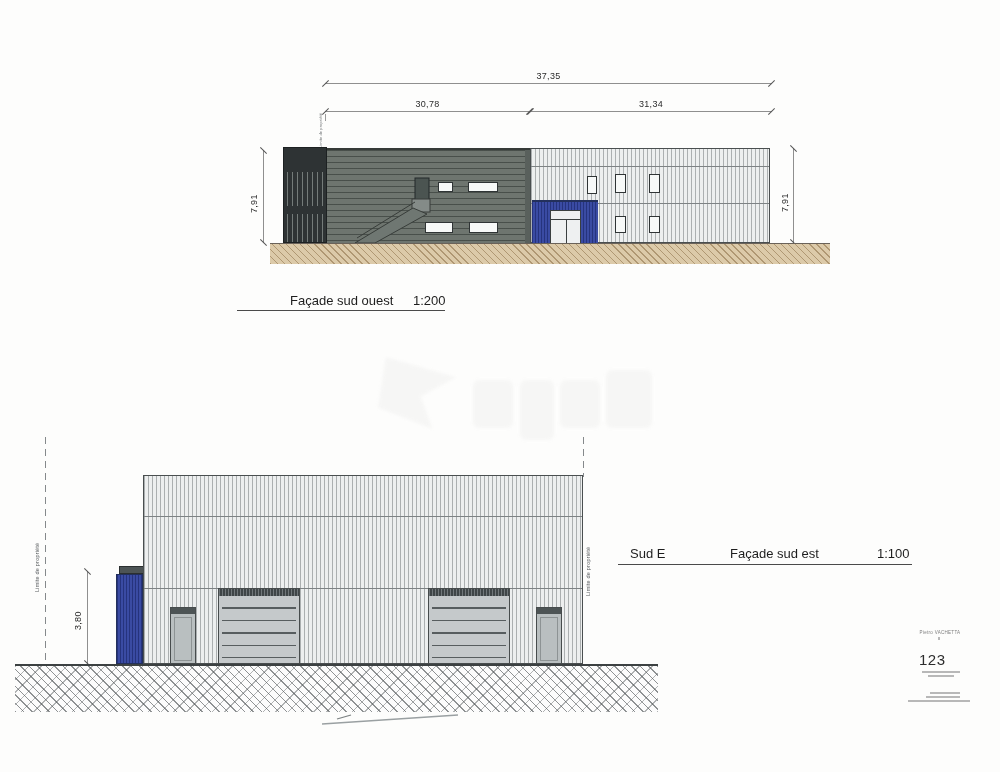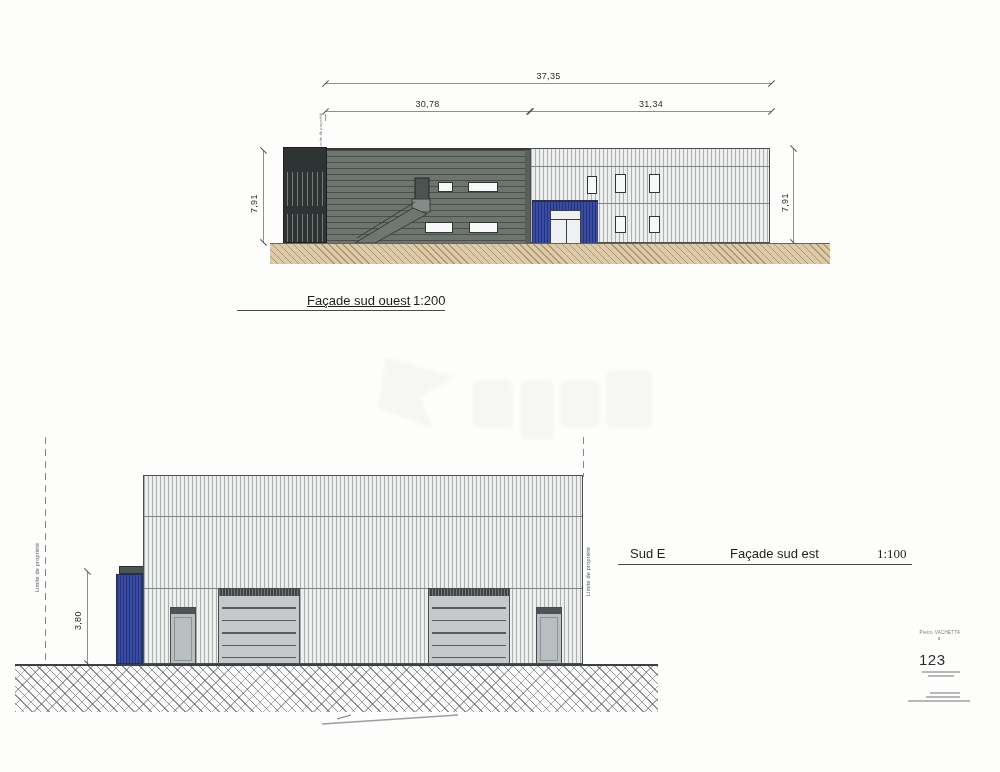--- a/index.html
+++ b/index.html
@@ -121,21 +121,21 @@
     </div>
     <div class="win" style="left:56px;top:27px;width:10px;height:18px;"></div>
     <div class="win" style="left:84px;top:25px;width:11px;height:19px;"></div>
     <div class="win" style="left:118px;top:25px;width:11px;height:19px;"></div>
     <div class="win" style="left:84px;top:67px;width:11px;height:17px;"></div>
     <div class="win" style="left:118px;top:67px;width:11px;height:17px;"></div>
   </div>
 
   <div class="terrain-tan" style="left:270px;top:243px;width:560px;height:20px;"></div>
 
-  <div class="caption" style="left:307px;top:293px;text-decoration:underline;">Façade sud ouest</div>
+  <div class="caption" style="left:290px;top:293px;">Façade sud ouest</div>
   <div class="caption" style="left:413px;top:293px;">1:200</div>
   <div class="cap-underline" style="left:237px;top:310px;width:208px;"></div>
 
   <div class="dash-v" style="left:45px;top:437px;height:227px;"></div>
   <div class="boundary-label" style="left:34px;top:528px;height:64px;">Limite de propriété</div>
 
   <div class="dim-v" style="left:87px;top:571px;height:93px;"></div>
   <div class="dim-label-v" style="left:73px;top:598px;height:32px;">3,80</div>
 
   <div class="dash-v" style="left:583px;top:437px;height:40px;"></div>
@@ -168,21 +168,21 @@
 
   <div class="ground-hatch" style="left:15px;top:664px;width:643px;height:46px;"></div>
 
   <svg class="abs" style="left:315px;top:710px;" width="160" height="20">
     <line x1="7" y1="14" x2="143" y2="5" stroke="#9aa0a2" stroke-width="1.6"></line>
     <line x1="22" y1="9" x2="36" y2="5" stroke="#7b8082" stroke-width="1.2"></line>
   </svg>
 
   <div class="caption" style="left:630px;top:546px;">Sud E</div>
   <div class="caption" style="left:730px;top:546px;">Façade sud est</div>
-  <div class="caption" style="left:877px;top:546px;font-family:Liberation Serif, serif;">1:100</div>
+  <div class="caption" style="left:877px;top:546px;">1:100</div>
   <div class="cap-underline" style="left:618px;top:564px;width:294px;"></div>
 
   <div class="tb-author" style="left:900px;top:630px;width:80px;">Pietro VACHETTA</div>
   <div class="fineprint" style="left:938px;top:637px;width:2px;height:3px;"></div>
   <div class="tb-number" style="left:919px;top:651px;">123</div>
   <div class="fineprint" style="left:922px;top:671px;width:38px;height:2px;"></div>
   <div class="fineprint" style="left:928px;top:675px;width:26px;height:1.5px;"></div>
   <div class="fineprint" style="left:930px;top:692px;width:30px;height:1.5px;"></div>
   <div class="fineprint" style="left:926px;top:696px;width:34px;height:1.5px;"></div>
   <div class="fineprint" style="left:908px;top:700px;width:62px;height:1.5px;"></div>

